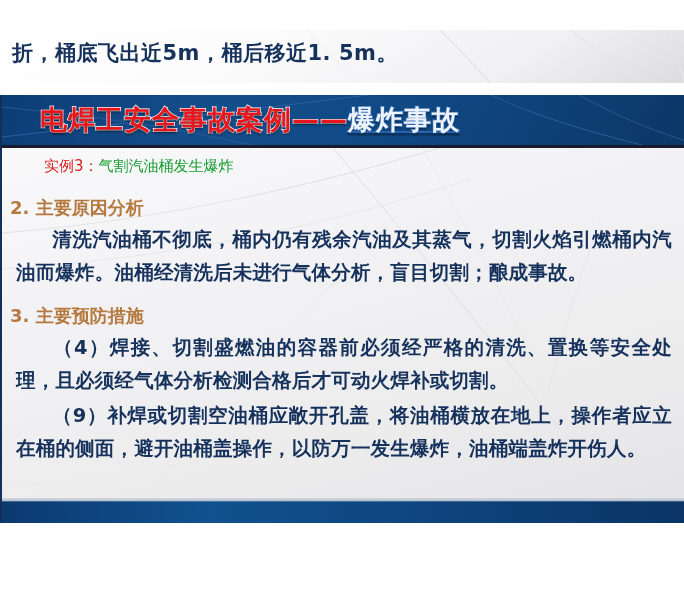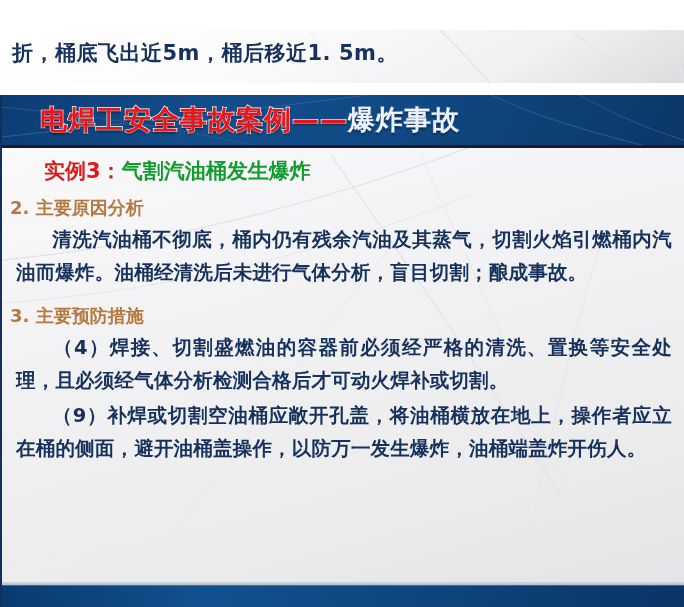--- a/index.html
+++ b/index.html
@@ -26,21 +26,21 @@
     position:absolute;left:0;bottom:0;width:684px;height:11px;
     background:linear-gradient(to right,#0b3a70 0%,#104c88 28%,#0d3f76 60%,#0a3566 100%);
     box-shadow:inset 0 1px 0 rgba(255,255,255,.25);
   }
 
   
   .slide-gap{position:absolute;left:0;top:83px;width:684px;height:12px;background:#ffffff;}
 
   
   .slide-main{
-    position:absolute;left:0;top:95px;width:684px;height:512px;overflow:hidden;
+    position:absolute;left:0;top:95px;width:684px;height:428px;overflow:hidden;
     background:linear-gradient(165deg,#fbfbfc 0%,#f2f2f4 40%,#ececed 72%,#e3e3e6 100%);
     border-left:2px solid #12305c;
     box-sizing:border-box;
   }
   .slide-main .swoosh{position:absolute;left:0;top:0;width:100%;height:100%;pointer-events:none;}
 
   
   .banner{
     position:absolute;left:0;top:0;width:684px;height:50px;overflow:hidden;
     background:linear-gradient(118deg,#0d3c74 0%,#134e8c 30%,#104a85 55%,#0c3768 100%);
@@ -57,26 +57,27 @@
     color:#e8161c;
     -webkit-text-stroke:1.4px #ffffff;
     paint-order:stroke fill;
     text-shadow:0 2px 2px rgba(0,0,0,.45);
   }
   .t-white{
     color:#eef3fb;
     -webkit-text-stroke:1.4px #2a63ad;
     paint-order:stroke fill;
     text-shadow:0 2px 2px rgba(0,0,0,.45);
+    text-decoration:underline;
   }
 
   
   .subtitle{
     position:absolute;left:42px;top:62px;
-    font-size:21px;font-weight:bold;white-space:nowrap;
+    font-size:15px;font-weight:normal;white-space:nowrap;
   }
   .s-red{color:#d81c1c;}
   .s-green{color:#149b2f;}
 
   
   .content{position:absolute;left:0;top:100px;width:684px;}
   .sec-head{
     font-size:18px;font-weight:bold;color:#b5793f;
     padding-left:8px;margin:0 0 2px 0;line-height:26px;white-space:nowrap;
   }

